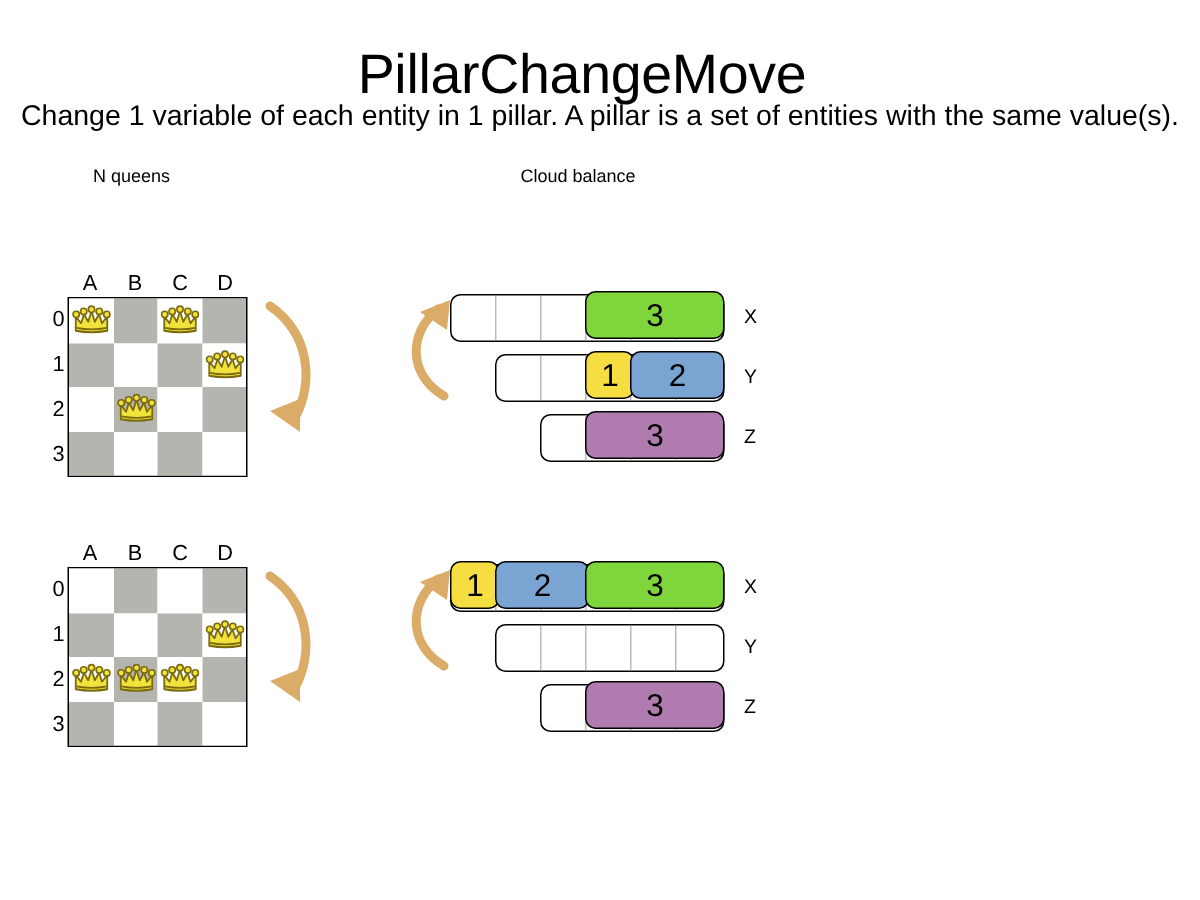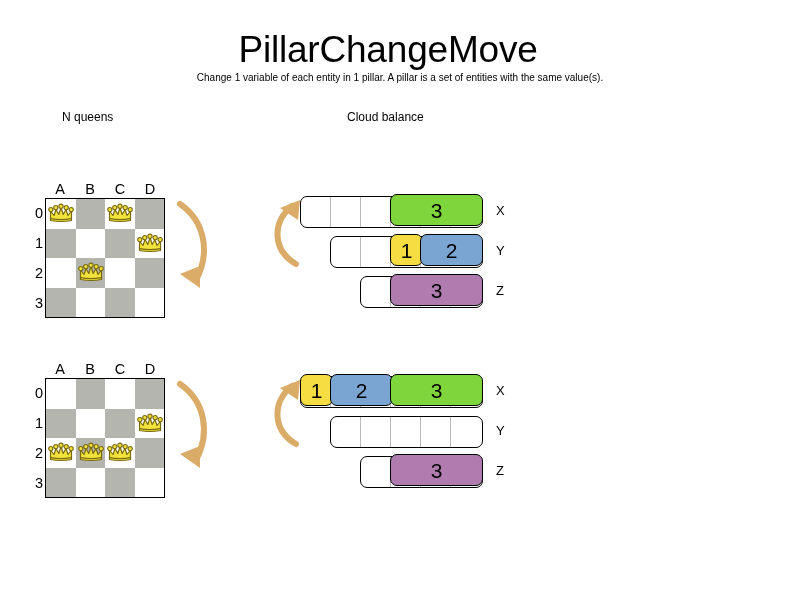--- a/index.html
+++ b/index.html
@@ -15,21 +15,21 @@
 
   .title {
     position: absolute; top: 28px; left: 0; width: 776px;
     text-align: center;
     font-size: 37px; font-weight: normal; letter-spacing: -0.2px;
     line-height: 44px;
   }
   .subtitle {
     position: absolute; top: 69px; left: 0; width: 800px;
     text-align: center;
-    font-size: 10px; line-height: 18px;
+    font-size: 19px; line-height: 18px;
   }
 
   .section-label {
     position: absolute;
     font-size: 12px;
     white-space: nowrap;
   }
   .lbl-queens { top: 110px; left: 62px; }
   .lbl-cloud  { top: 110px; left: 347px; text-align: right; }
 

